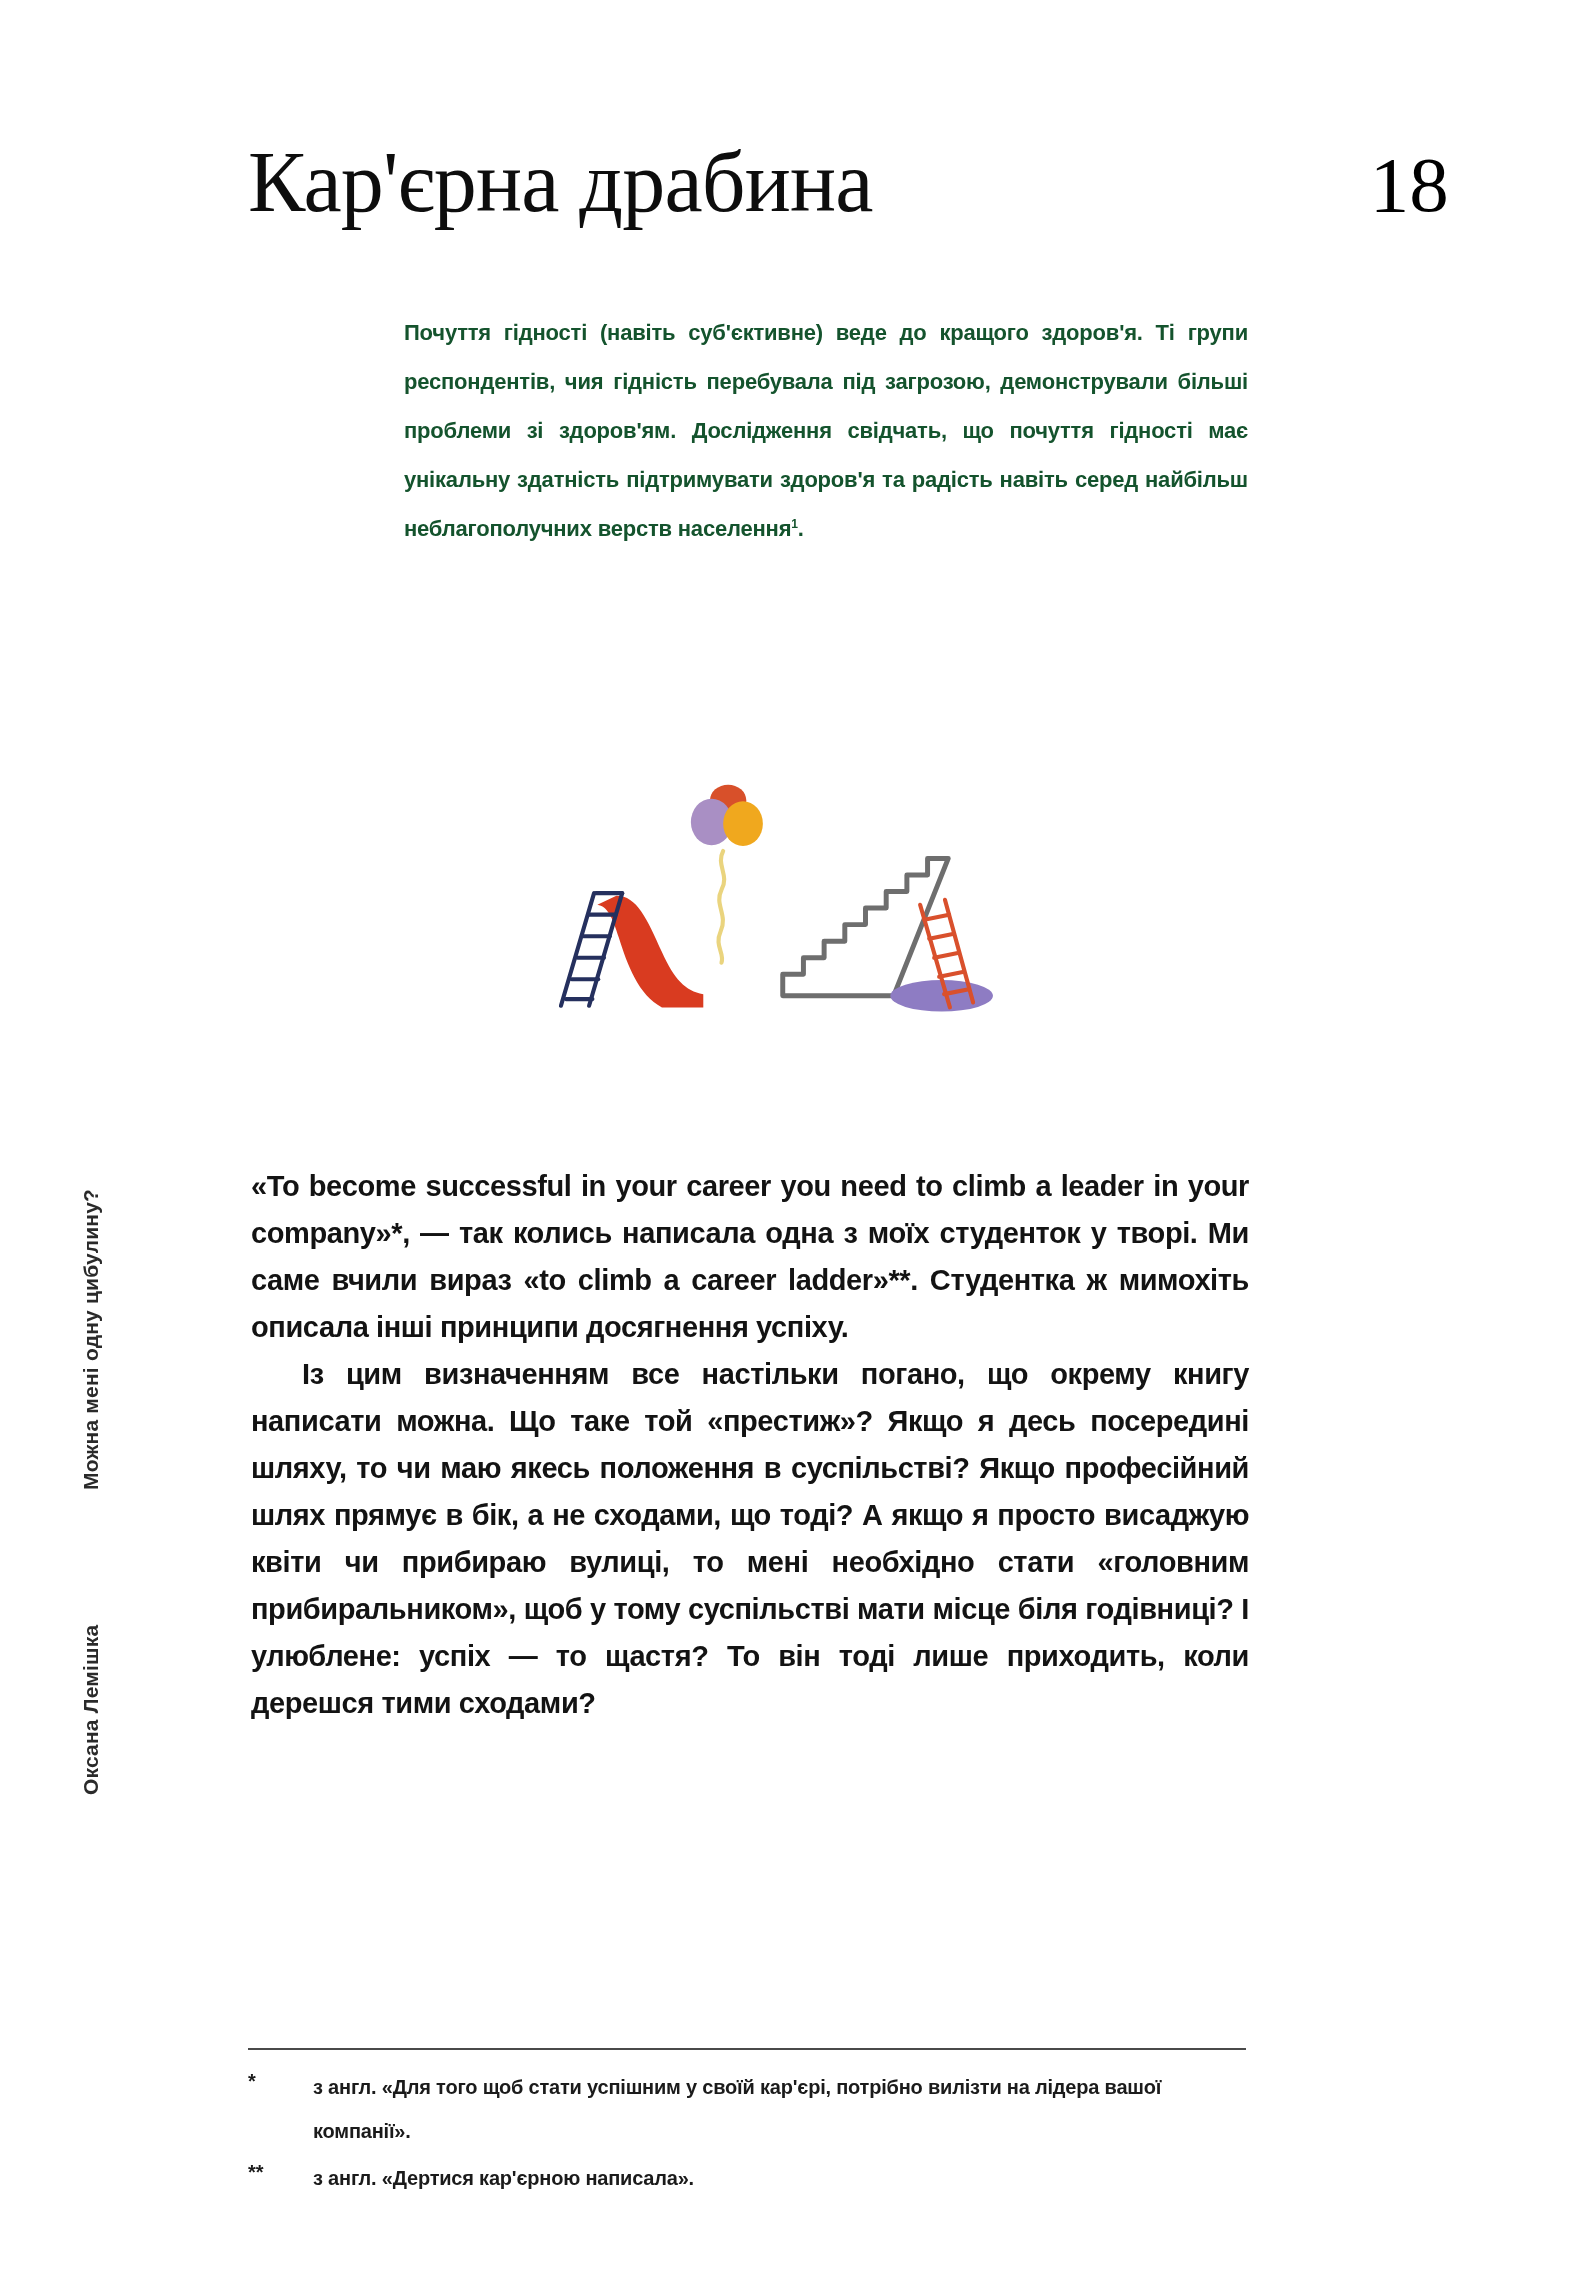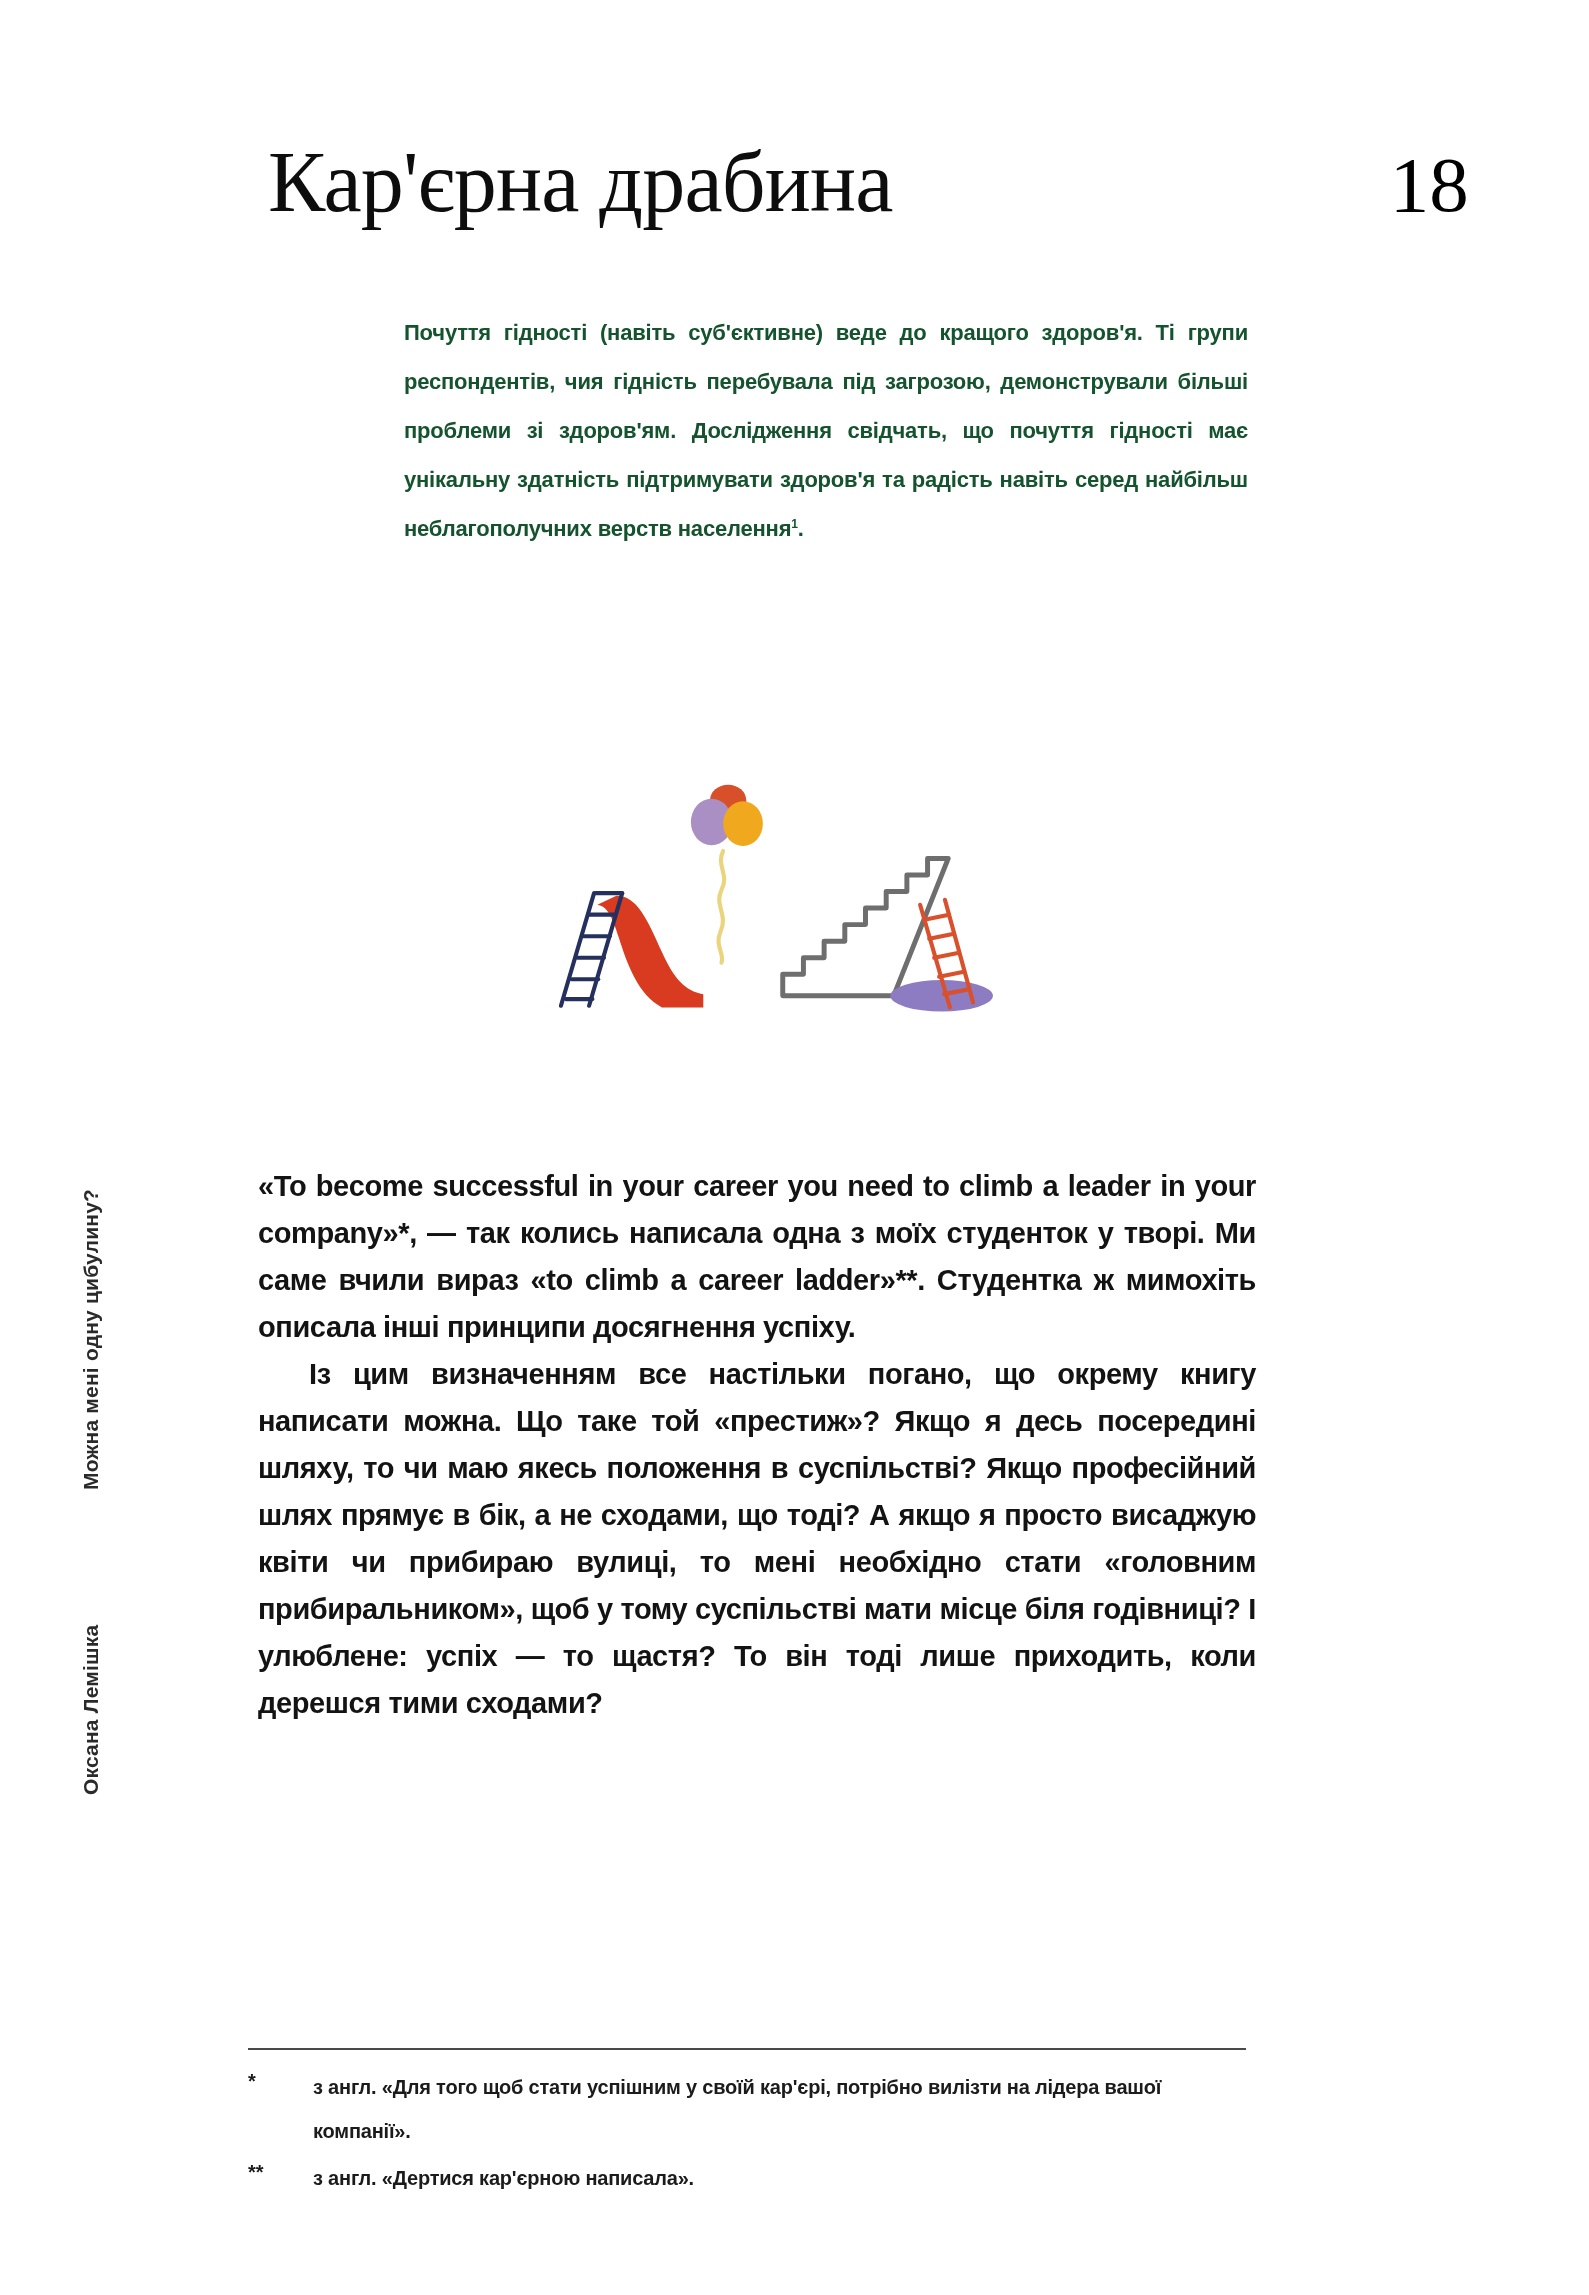--- a/index.html
+++ b/index.html
@@ -23,21 +23,20 @@
 
   
   .chapter-header {
     position: absolute;
     left: 248px;
     top: 139px;
     width: 1204px;
     display: flex;
     align-items: baseline;
     justify-content: space-between;
-    margin-left: 20px;
   }
   .chapter-title {
     font-family: "Liberation Serif", serif;
     font-size: 86px;
     line-height: 1.02;
     font-weight: 400;
     letter-spacing: -0.8px;
     color: #0d0d0d;
     white-space: nowrap;
   }
@@ -84,21 +83,20 @@
     height: 240px;
   }
   .illustration svg { display: block; width: 100%; height: 100%; }
 
   
   .body-text {
     position: absolute;
     left: 251px;
     top: 1163px;
     width: 998px;
-    margin-left: 7px;
   }
   .body-text p {
     margin: 0;
     font-family: "Liberation Sans", sans-serif;
     font-size: 29px;
     line-height: 47px;
     font-weight: 700;
     color: #131313;
     text-align: justify;
     letter-spacing: -0.4px;

